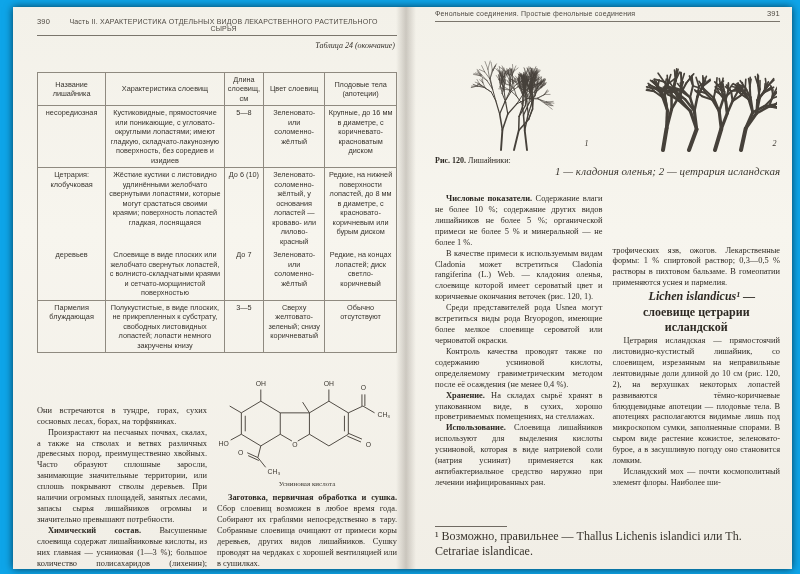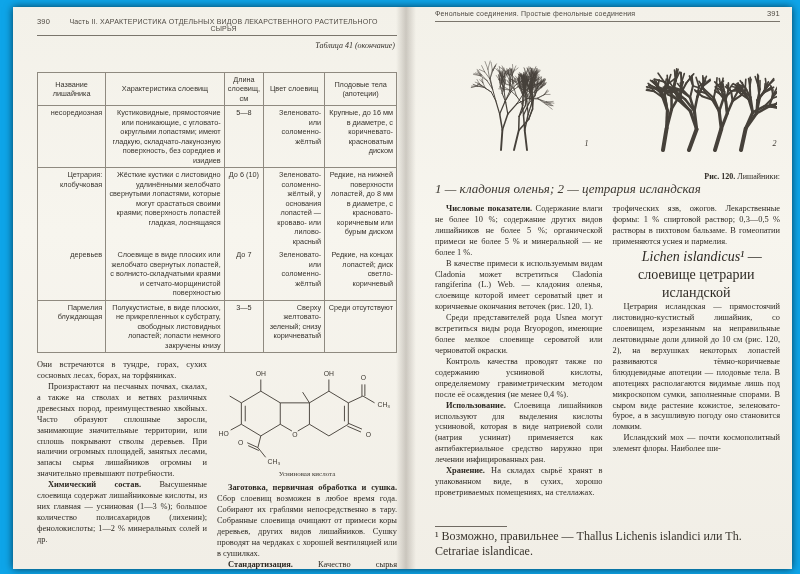--- a/index.html
+++ b/index.html
@@ -20,64 +20,64 @@
              border-bottom:1px solid #7a756c;padding-bottom:3px;}
   .pg-header .num{font-size:7.5px;}
   .page.left .title{flex:1;text-align:center;padding:0 6px;}
   .page.right .title{flex:1;text-align:left;}
 
   .table-caption{font-style:italic;text-align:right;font-size:8px;margin:5px 2px 3px 0;color:#35312b;}
 
   table.spec{width:100%;border-collapse:collapse;table-layout:fixed;
              font-family:"Liberation Sans",sans-serif;font-size:7.3px;line-height:1.3;color:#38342e;margin-top:22px;}
   .spec th,.spec td{border:1px solid #8f8a80;padding:2px 3px;vertical-align:top;
-                    font-weight:normal;text-align:right;}
+                    font-weight:normal;text-align:center;}
   .spec th{text-align:center;vertical-align:middle;}
   .spec td.len{text-align:center;}
   .spec td.name{white-space:pre-line;}
   .spec tr.pre td{border-bottom:none;}
   .spec tr.cont td{border-top:none;}
 
-  .twocol{display:flex;gap:10px;margin-top:7px;}
+  .twocol{display:flex;gap:10px;margin-top:17px;align-items:flex-end;}
   .col{flex:1;font-size:8.4px;line-height:1.3;text-align:justify;color:#2e2a24;}
   .col p{text-indent:11px;margin:0;}
   .col p.noindent{text-indent:0;}
 
   .chem{text-align:center;margin:2px 0 4px;}
   .chem svg{display:block;margin:0 auto;}
   .chem svg text{font-family:"Liberation Sans",sans-serif;font-size:7px;fill:#3a352e;}
   .chem svg .bond{stroke:#3a352e;stroke-width:.9;fill:none;}
   .chem-caption{font-size:7px;margin-top:2px;color:#3c3831;}
 
   .figrow{display:flex;justify-content:center;gap:38px;margin:8px 0 2px;}
   .figbox{position:relative;width:150px;height:122px;}
   .figlabel{position:absolute;right:0;bottom:4px;font-style:italic;font-size:8px;color:#3a352e;}
-  .figcap{text-align:right;font-size:8px;margin-top:20px;}
-  .figcap-sub{text-align:left;font-size:13px;margin-bottom:4px;color:#3c3831;}
+  .figcap{text-align:left;font-size:8px;margin-top:4px;}
+  .figcap-sub{text-align:right;font-size:11px;margin-bottom:4px;color:#3c3831;}
   .figcap-sub i{font-style:italic;}
 
-  .latin-head{text-align:center;font-weight:normal;font-size:14px;margin:6px 4px 5px;text-indent:0;}
+  .latin-head{text-align:center;font-weight:bold;font-size:12px;margin:6px 4px 5px;text-indent:0;}
   .latin-head .lat{font-style:italic;}
 
   .footnote{position:absolute;left:30px;right:14px;bottom:10px;font-size:12px;color:#3a352e;}
   .fnrule{width:72px;border-top:1px solid #6f6a62;margin-bottom:2px;}
 </style>
 </head>
 <body>
 
 <div class="stage">
   <div class="spread">
 
     <div class="page left">
       <div class="pg-header">
         <span class="num">390</span>
         <span class="title">Часть II. ХАРАКТЕРИСТИКА ОТДЕЛЬНЫХ ВИДОВ ЛЕКАРСТВЕННОГО РАСТИТЕЛЬНОГО СЫРЬЯ</span>
       </div>
 
-      <div class="table-caption">Таблица 41 (окончание)</div>
+      <div class="table-caption">Таблица 24 (окончание)</div>
 
       <table class="spec">
         <colgroup>
           <col style="width:19%">
             <col style="width:33%">
             <col style="width:11%">
           <col style="width:17%">
             <col style="width:20%">
         </colgroup>
         <thead>
@@ -110,21 +110,21 @@
             <td>Слоевище в виде плоских или желобчато свернутых лопастей, с волнисто-складчатыми краями и сетчато-морщинистой поверхностью</td>
             <td class="len">До 7</td>
             <td>Зеленовато- или соломенно-жёлтый</td>
             <td>Редкие, на концах лопастей; диск светло-коричневый</td>
           </tr>
           <tr>
             <td class="name">Пармелия блуждающая</td>
             <td>Полукустистые, в виде плоских, не прикрепленных к субстрату, свободных листовидных лопастей; лопасти немного закручены книзу</td>
             <td class="len">3—5</td>
             <td>Сверху желтовато-зеленый; снизу коричневатый</td>
-            <td>Среди отсутствуют</td>
+            <td>Обычно отсутствуют</td>
           </tr>
         </tbody>
       </table>
 
       <div class="twocol">
         <div class="col">
           <p class="noindent">Они встречаются в тундре, горах, сухих сосновых лесах, борах, на торфяниках.</p>
           <p>Произрастают на песчаных почвах, скалах, а также на стволах и ветвях различных древесных пород, преимущественно хвойных. Часто образуют сплошные заросли, занимающие значительные территории, или сплошь покрывают стволы деревьев. При наличии огромных площадей, занятых лесами, запасы сырья лишайников огромны и значительно превышают потребности.</p>
           <p><b>Химический состав.</b><span> Высушенные слоевища содержат лишайниковые кислоты, из них главная — усниновая (1—3 %); большое количество полисахаридов (лихенин); фенолокислоты; 1—2 % минеральных солей и др.</span></p>
         </div>
@@ -1041,22 +1041,22 @@
       </div>
       <div class="figcap"><b>Рис. 120.</b><span> Лишайники:</span></div>
       <div class="figcap-sub"><i>1 — кладония оленья; 2 — цетрария исландская</i></div>
 
       <div class="twocol">
         <div class="col">
           <p><b>Числовые показатели.</b><span> Содержание влаги не более 10 %; содержание других видов лишайников не более 5 %; органической примеси не более 5 % и минеральной — не более 1 %.</span></p>
           <p>В качестве примеси к используемым видам Cladonia может встретиться Cladonia rangiferina (L.) Web. — кладония оленья, слоевище которой имеет сероватый цвет и коричневые окончания веточек (рис. 120, 1).</p>
           <p>Среди представителей рода Usnea могут встретиться виды рода Bryopogon, имеющие более мелкое слоевище сероватой или черноватой окраски.</p>
           <p>Контроль качества проводят также по содержанию усниновой кислоты, определяемому гравиметрическим методом после её осаждения (не менее 0,4 %).</p>
+          <p><b>Хранение.</b><span> На складах сырьё хранят в упакованном виде, в сухих, хорошо проветриваемых помещениях, на стеллажах.</span></p>
           <p><b>Использование.</b><span> Слоевища лишайников используют для выделения кислоты усниновой, которая в виде натриевой соли (натрия уснинат) применяется как антибактериальное средство наружно при лечении инфицированных ран.</span></p>
-          <p><b>Хранение.</b><span> На складах сырьё хранят в упакованном виде, в сухих, хорошо проветриваемых помещениях, на стеллажах.</span></p>
         </div>
         <div class="col">
           <p class="noindent">трофических язв, ожогов. Лекарственные формы: 1 % спиртовой раствор; 0,3—0,5 % растворы в пихтовом бальзаме. В гомеопатии применяются уснея и пармелия.</p>
           <p class="latin-head"><span class="lat">Lichen islandicus¹</span><span> — слоевище цетрарии исландской</span></p>
           <p>Цетрария исландская — прямостоячий листовидно-кустистый лишайник, со слоевищем, изрезанным на неправильные лентовидные доли длиной до 10 см (рис. 120, 2), на верхушках некоторых лопастей развиваются тёмно-коричневые блюдцевидные апотеции — плодовые тела. В апотециях располагаются видимые лишь под микроскопом сумки, заполненные спорами. В сыром виде растение кожистое, зеленовато-бурое, а в засушливую погоду оно становится ломким.</p>
           <p>Исландский мох — почти космополитный элемент флоры. Наиболее ши-</p>
         </div>
       </div>
 
       <div class="footnote">

